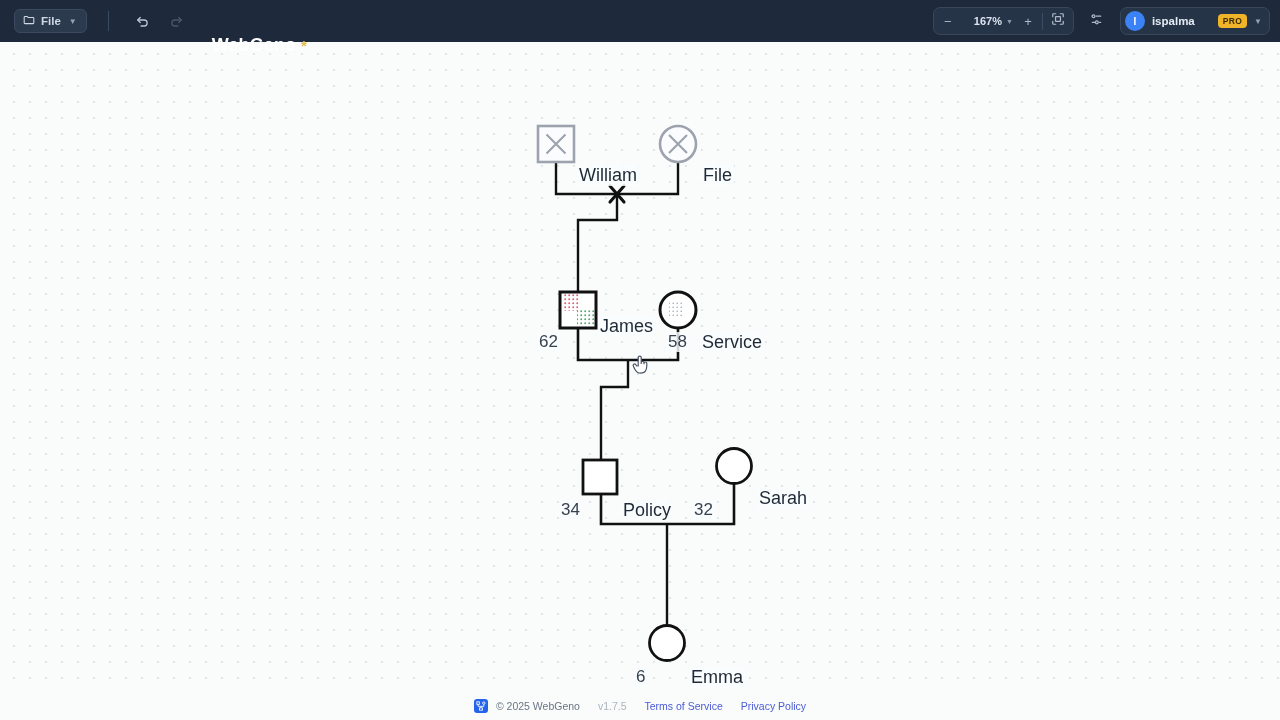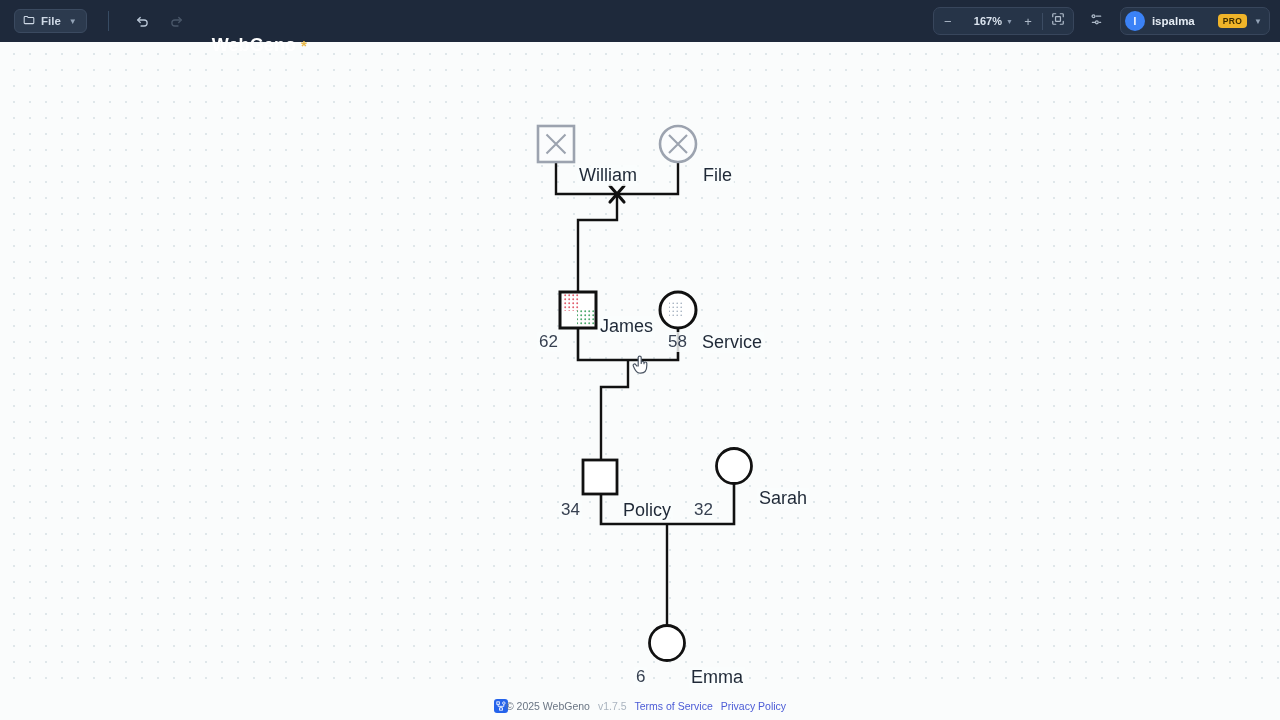--- a/index.html
+++ b/index.html
@@ -112,21 +112,21 @@
     background: rgba(250,252,252,.82);
     padding: 0 2px;
     pointer-events: none;
   }
   .cursor-hand { position: absolute; pointer-events: none; }
 
   
   .footer {
     height: 30px; flex: 0 0 30px;
     display: flex; align-items: center; justify-content: center;
-    gap: 8px;
+    gap: 18px;
     background: #fafcfc;
     font-size: 10.5px; color: #8b97a3;
     border-top: 1px solid rgba(0,0,0,0);
   }
   .f-logo {
     width: 14px; height: 14px; border-radius: 3px;
     background: #2563eb;
     display: flex; align-items: center; justify-content: center;
     margin-right: -10px;
   }

